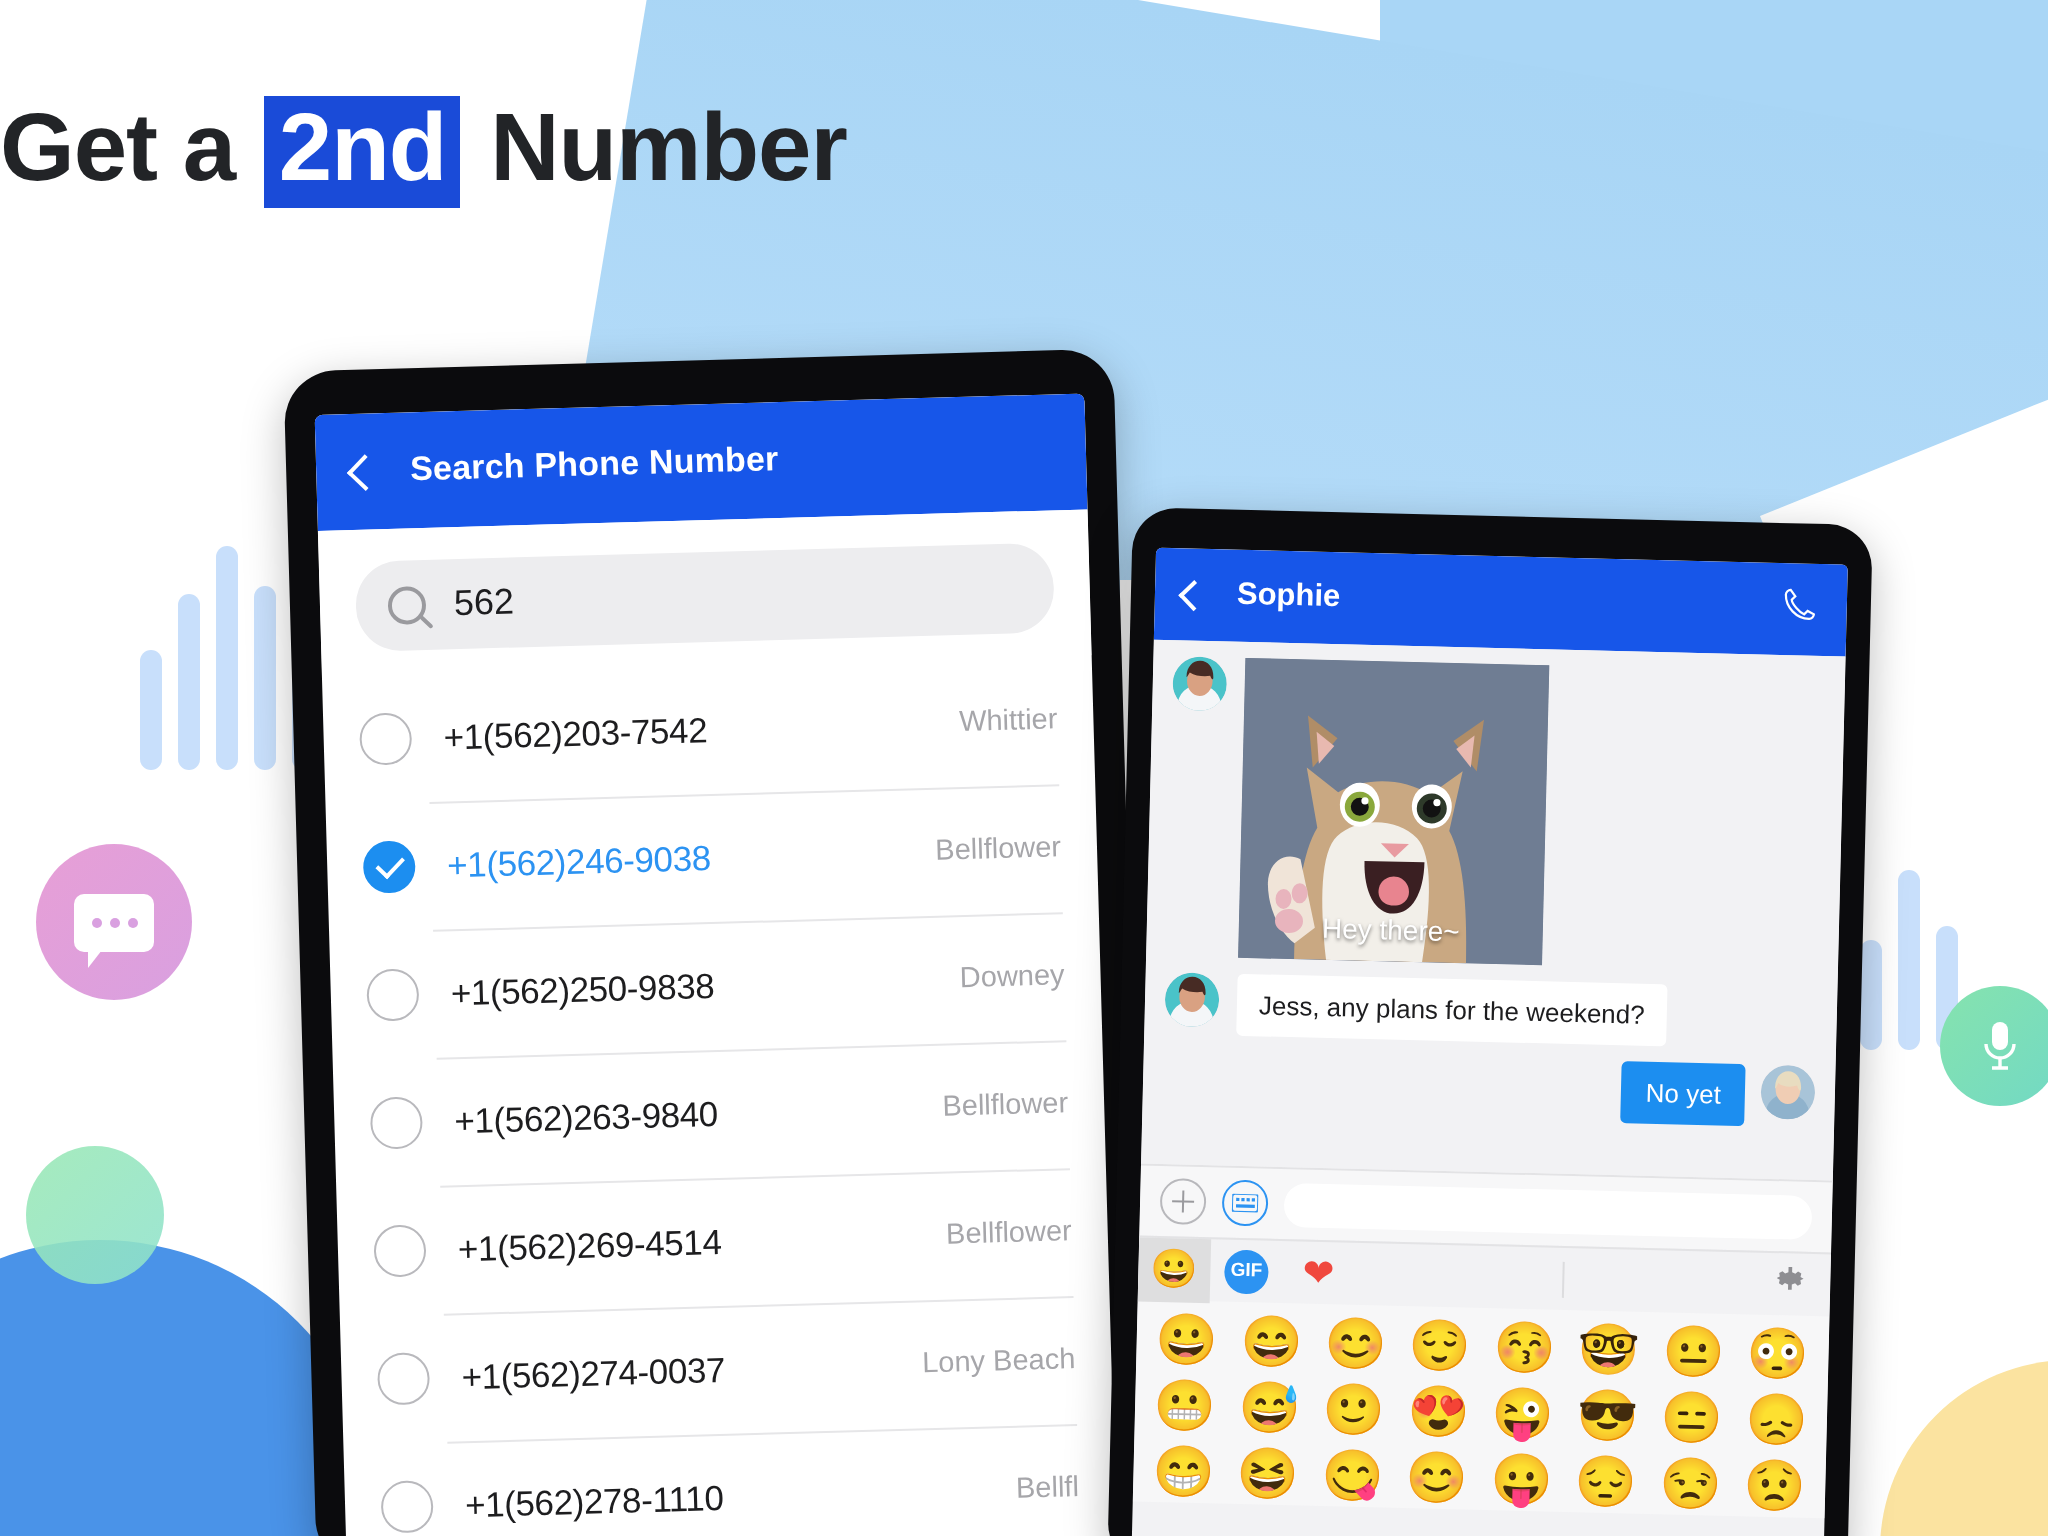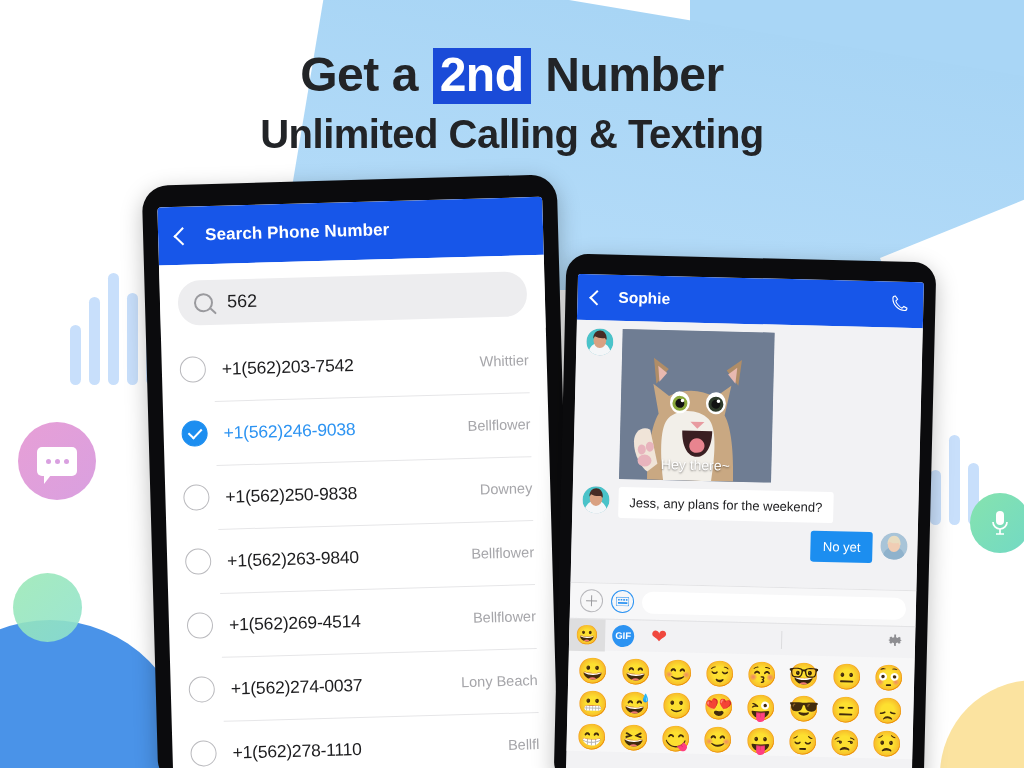--- a/index.html
+++ b/index.html
@@ -83,21 +83,21 @@
     display:flex; align-items:center; justify-content:center;
   }
   .c-yellow {
     left:940px; top:680px; width:190px; height:190px;
     background:#fbe3a0;
   }
 
   
   .headline {
     position:absolute; top:44px; left:0; width:1024px;
-    text-align:center; z-index:5;
+    z-index:5;
     color:#222427;
     font-weight:bold;
     letter-spacing:-0.5px;
   }
   .headline .l1 { font-size:48px; line-height:62px; white-space:nowrap; }
   .headline .l2 { font-size:40px; line-height:56px; white-space:nowrap; }
   .hl {
     background:#1a4bd8; color:#fff; padding:2px 7px 4px 7px; margin:0 2px;
     display:inline-block; line-height:50px;
   }
@@ -265,21 +265,20 @@
       <path d="M4 13a7 7 0 0 0 14 0" stroke="#fff" stroke-width="1.7" fill="none"></path>
       <path d="M11 20v5M7 25h8" stroke="#fff" stroke-width="1.7" fill="none"></path>
     </svg>
   </div>
 
   <div class="circ c-yellow"></div>
 </div>
 
 <div class="headline">
   <div class="l1"><span>Get a </span><span class="hl">2nd</span><span> Number</span></div>
-  <div class="l2">Unlimited Calling &amp; Texting</div>
 </div>
 
 <div class="phone" id="phone-left">
   <div class="screen">
 
     <div class="nav">
       <span class="chev"></span>
       <span class="title">Search Phone Number</span>
     </div>
 

